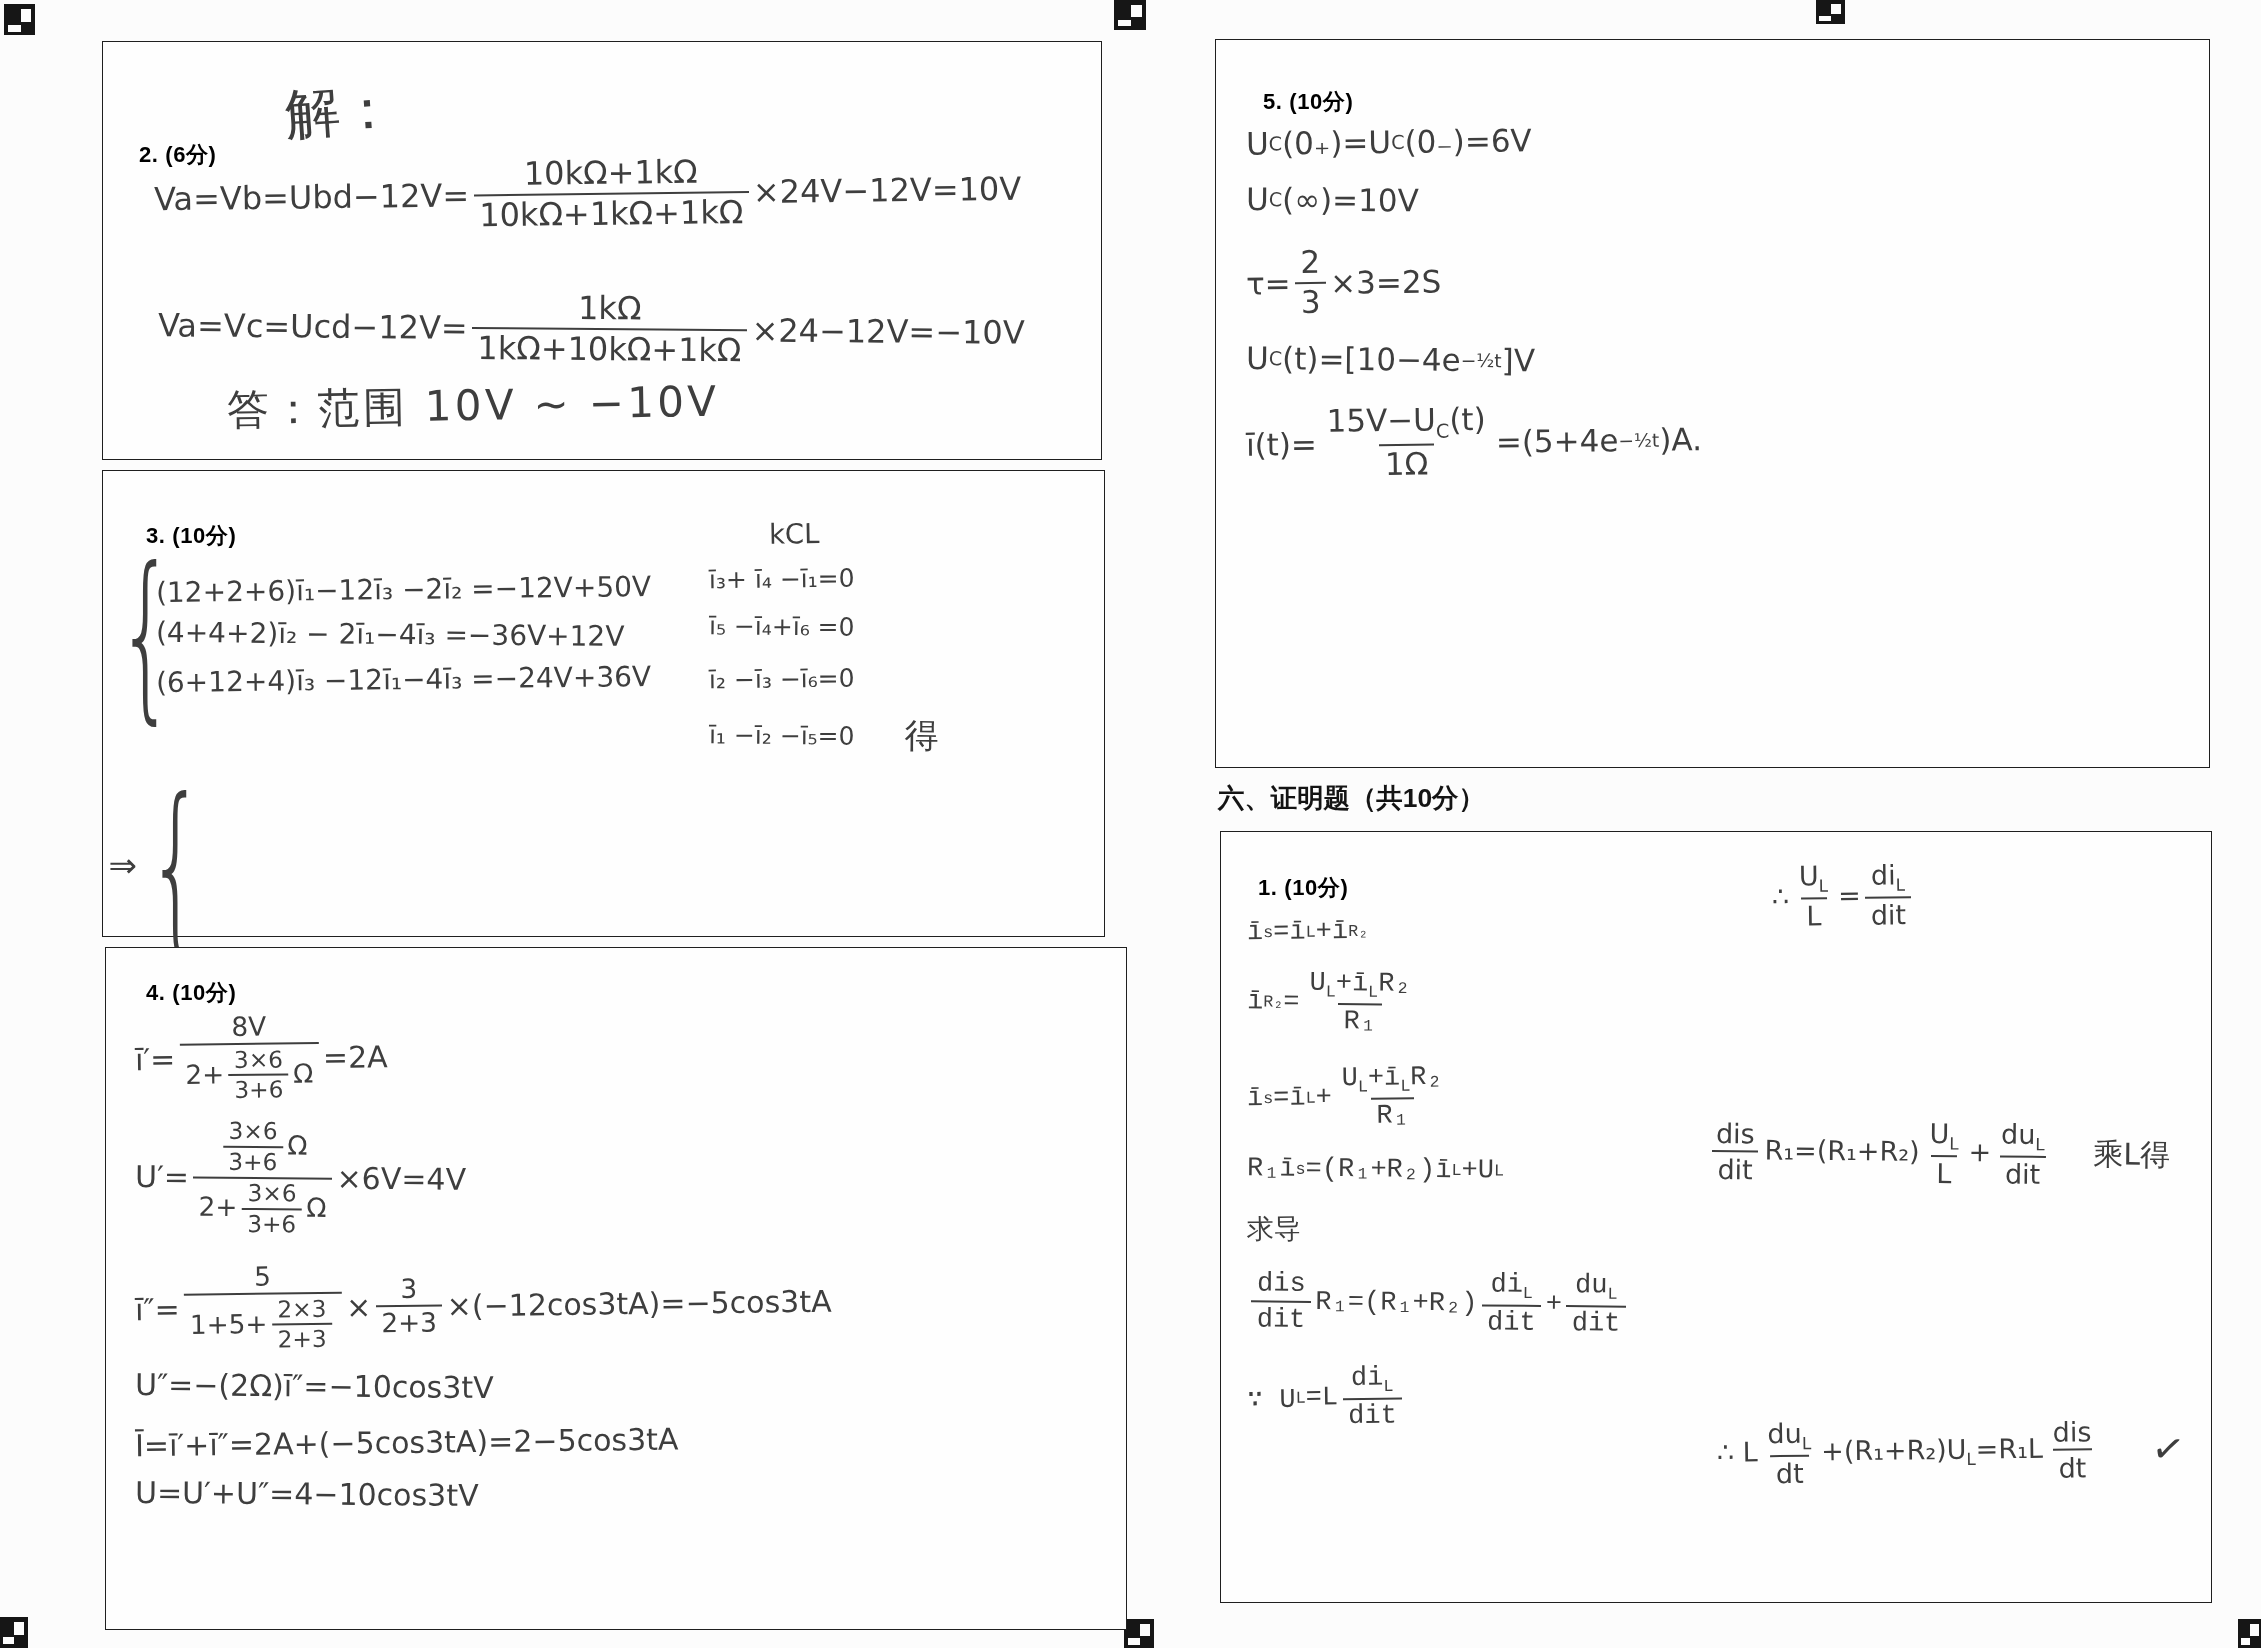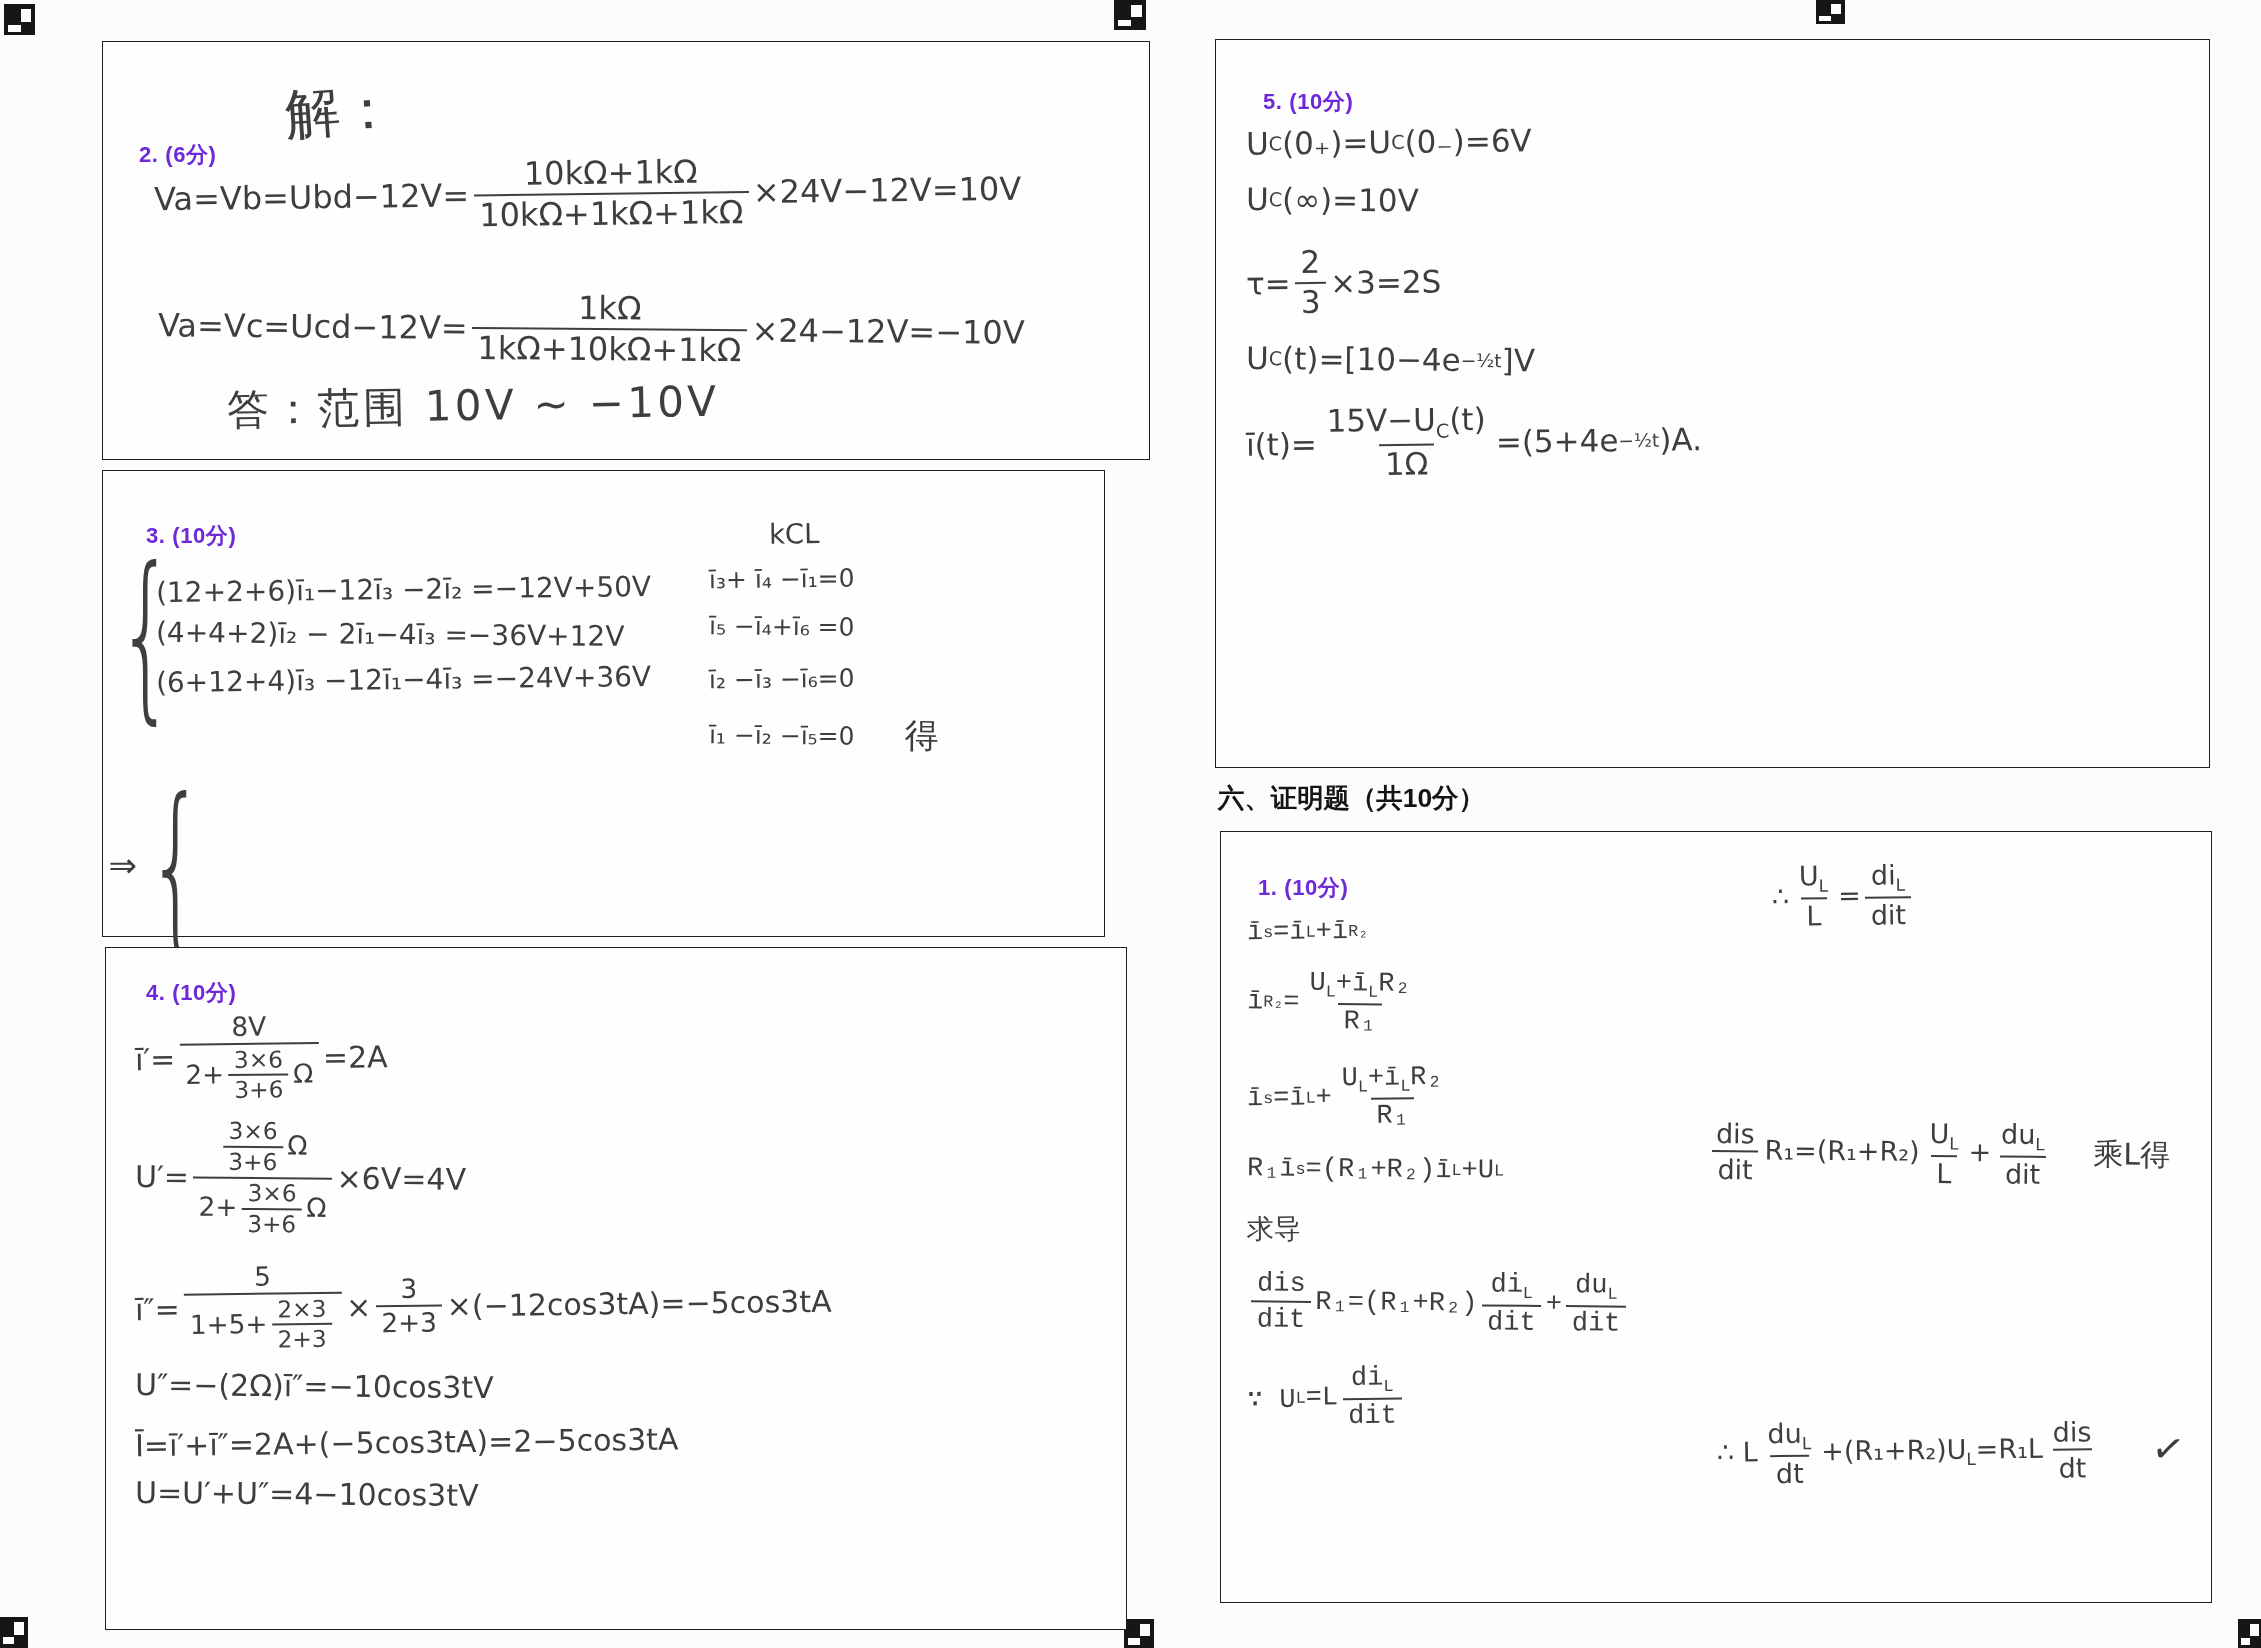--- a/index.html
+++ b/index.html
@@ -1,26 +1,26 @@
 <!DOCTYPE html>
 <html style="font-size:8.8px"><head>
 <meta charset="utf-8">
 <style>
   html,body{margin:0;padding:0;background:#e9e9e9;}
   .page{position:relative;width:2261px;height:1649px;background:#fcfcfc;
         font-family:"DejaVu Sans",sans-serif;color:#3e3e3e;overflow:hidden;}
   .answer-box{position:absolute;background:#fefefe;border:1.7px solid #1f1f1f;}
-  #box-p2{left:102px;top:41px;width:998px;height:417px;padding-left:48px;}
+  #box-p2{left:102px;top:41px;width:998px;height:417px;}
   #box-p3{left:102px;top:470px;width:1001px;height:465px;}
   #box-p4{left:105px;top:947px;width:996px;height:681px;padding-left:24px;}
   #box-p5{left:1215px;top:39px;width:993px;height:727px;}
   #box-p6{left:1220px;top:831px;width:990px;height:770px;}
 
   .printed-label{position:absolute;font-family:"Liberation Sans",sans-serif;
-     font-weight:bold;font-size:22px;color:#6d28d9;letter-spacing:0.6px;}
+     font-weight:bold;font-size:22px;color:#000000;letter-spacing:0.6px;}
   .section-header{position:absolute;left:1218px;top:781px;
      font-family:"Liberation Sans",sans-serif;font-weight:bold;font-size:26.4px;color:#141414;}
 
   
   .hw{color:#3e3e3e;}
   .hw-line{display:flex;align-items:center;white-space:nowrap;}
   .hw-line:nth-child(odd){transform:rotate(-0.7deg);}
   .hw-line:nth-child(even){transform:rotate(0.5deg);}
   .frac{display:inline-flex;flex-direction:column;align-items:center;
         vertical-align:middle;margin:0 4.4px;line-height:1.15;}

